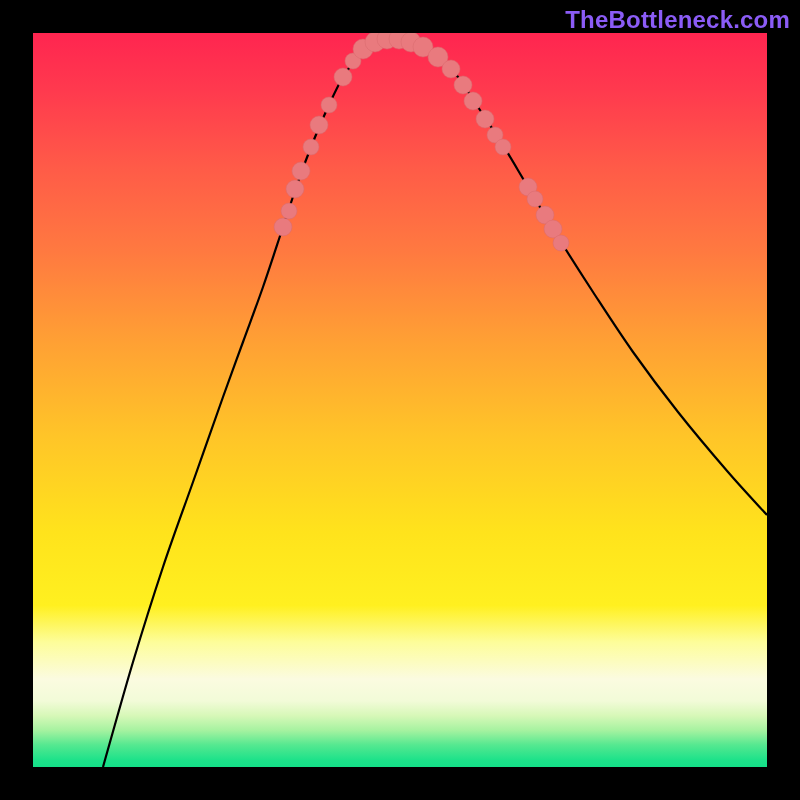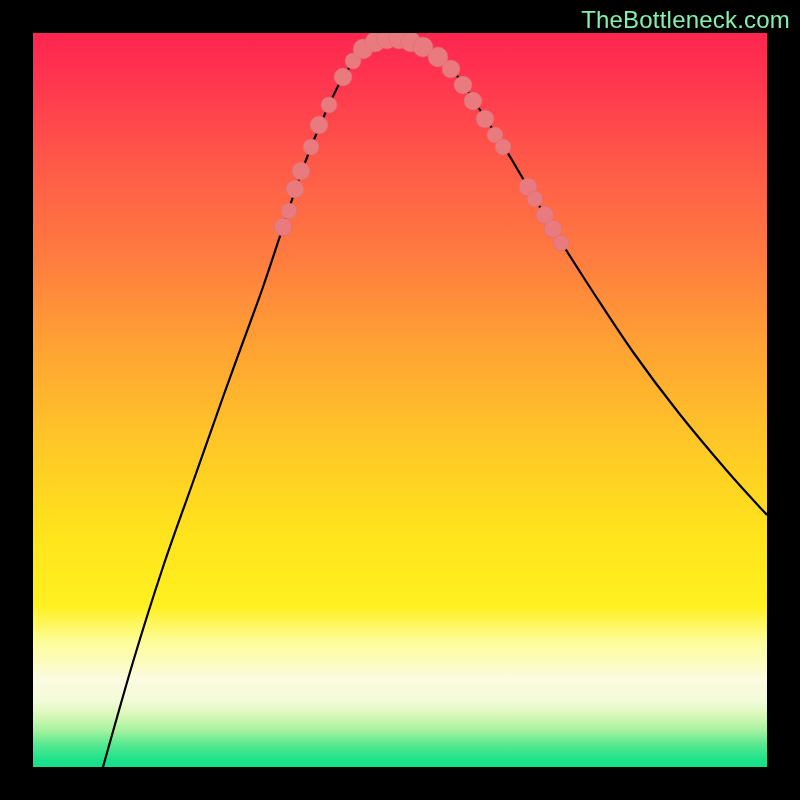--- a/index.html
+++ b/index.html
@@ -41,23 +41,23 @@
       #a6f2a0 95%,
       #55e890 97%,
       #1ee28a 99%,
       #14df88 100%
     );
   }
   .watermark {
     position: absolute;
     top: 6px;
     right: 10px;
-    color: #86efac;
+    color: #8b5cf6;
     font-size: 24px;
-    font-weight: 400;
+    font-weight: 700;
     letter-spacing: 0.2px;
     user-select: none;
   }
   svg.curve {
     position: absolute;
     left: 0;
     top: 0;
     width: 734px;
     height: 734px;
   }

